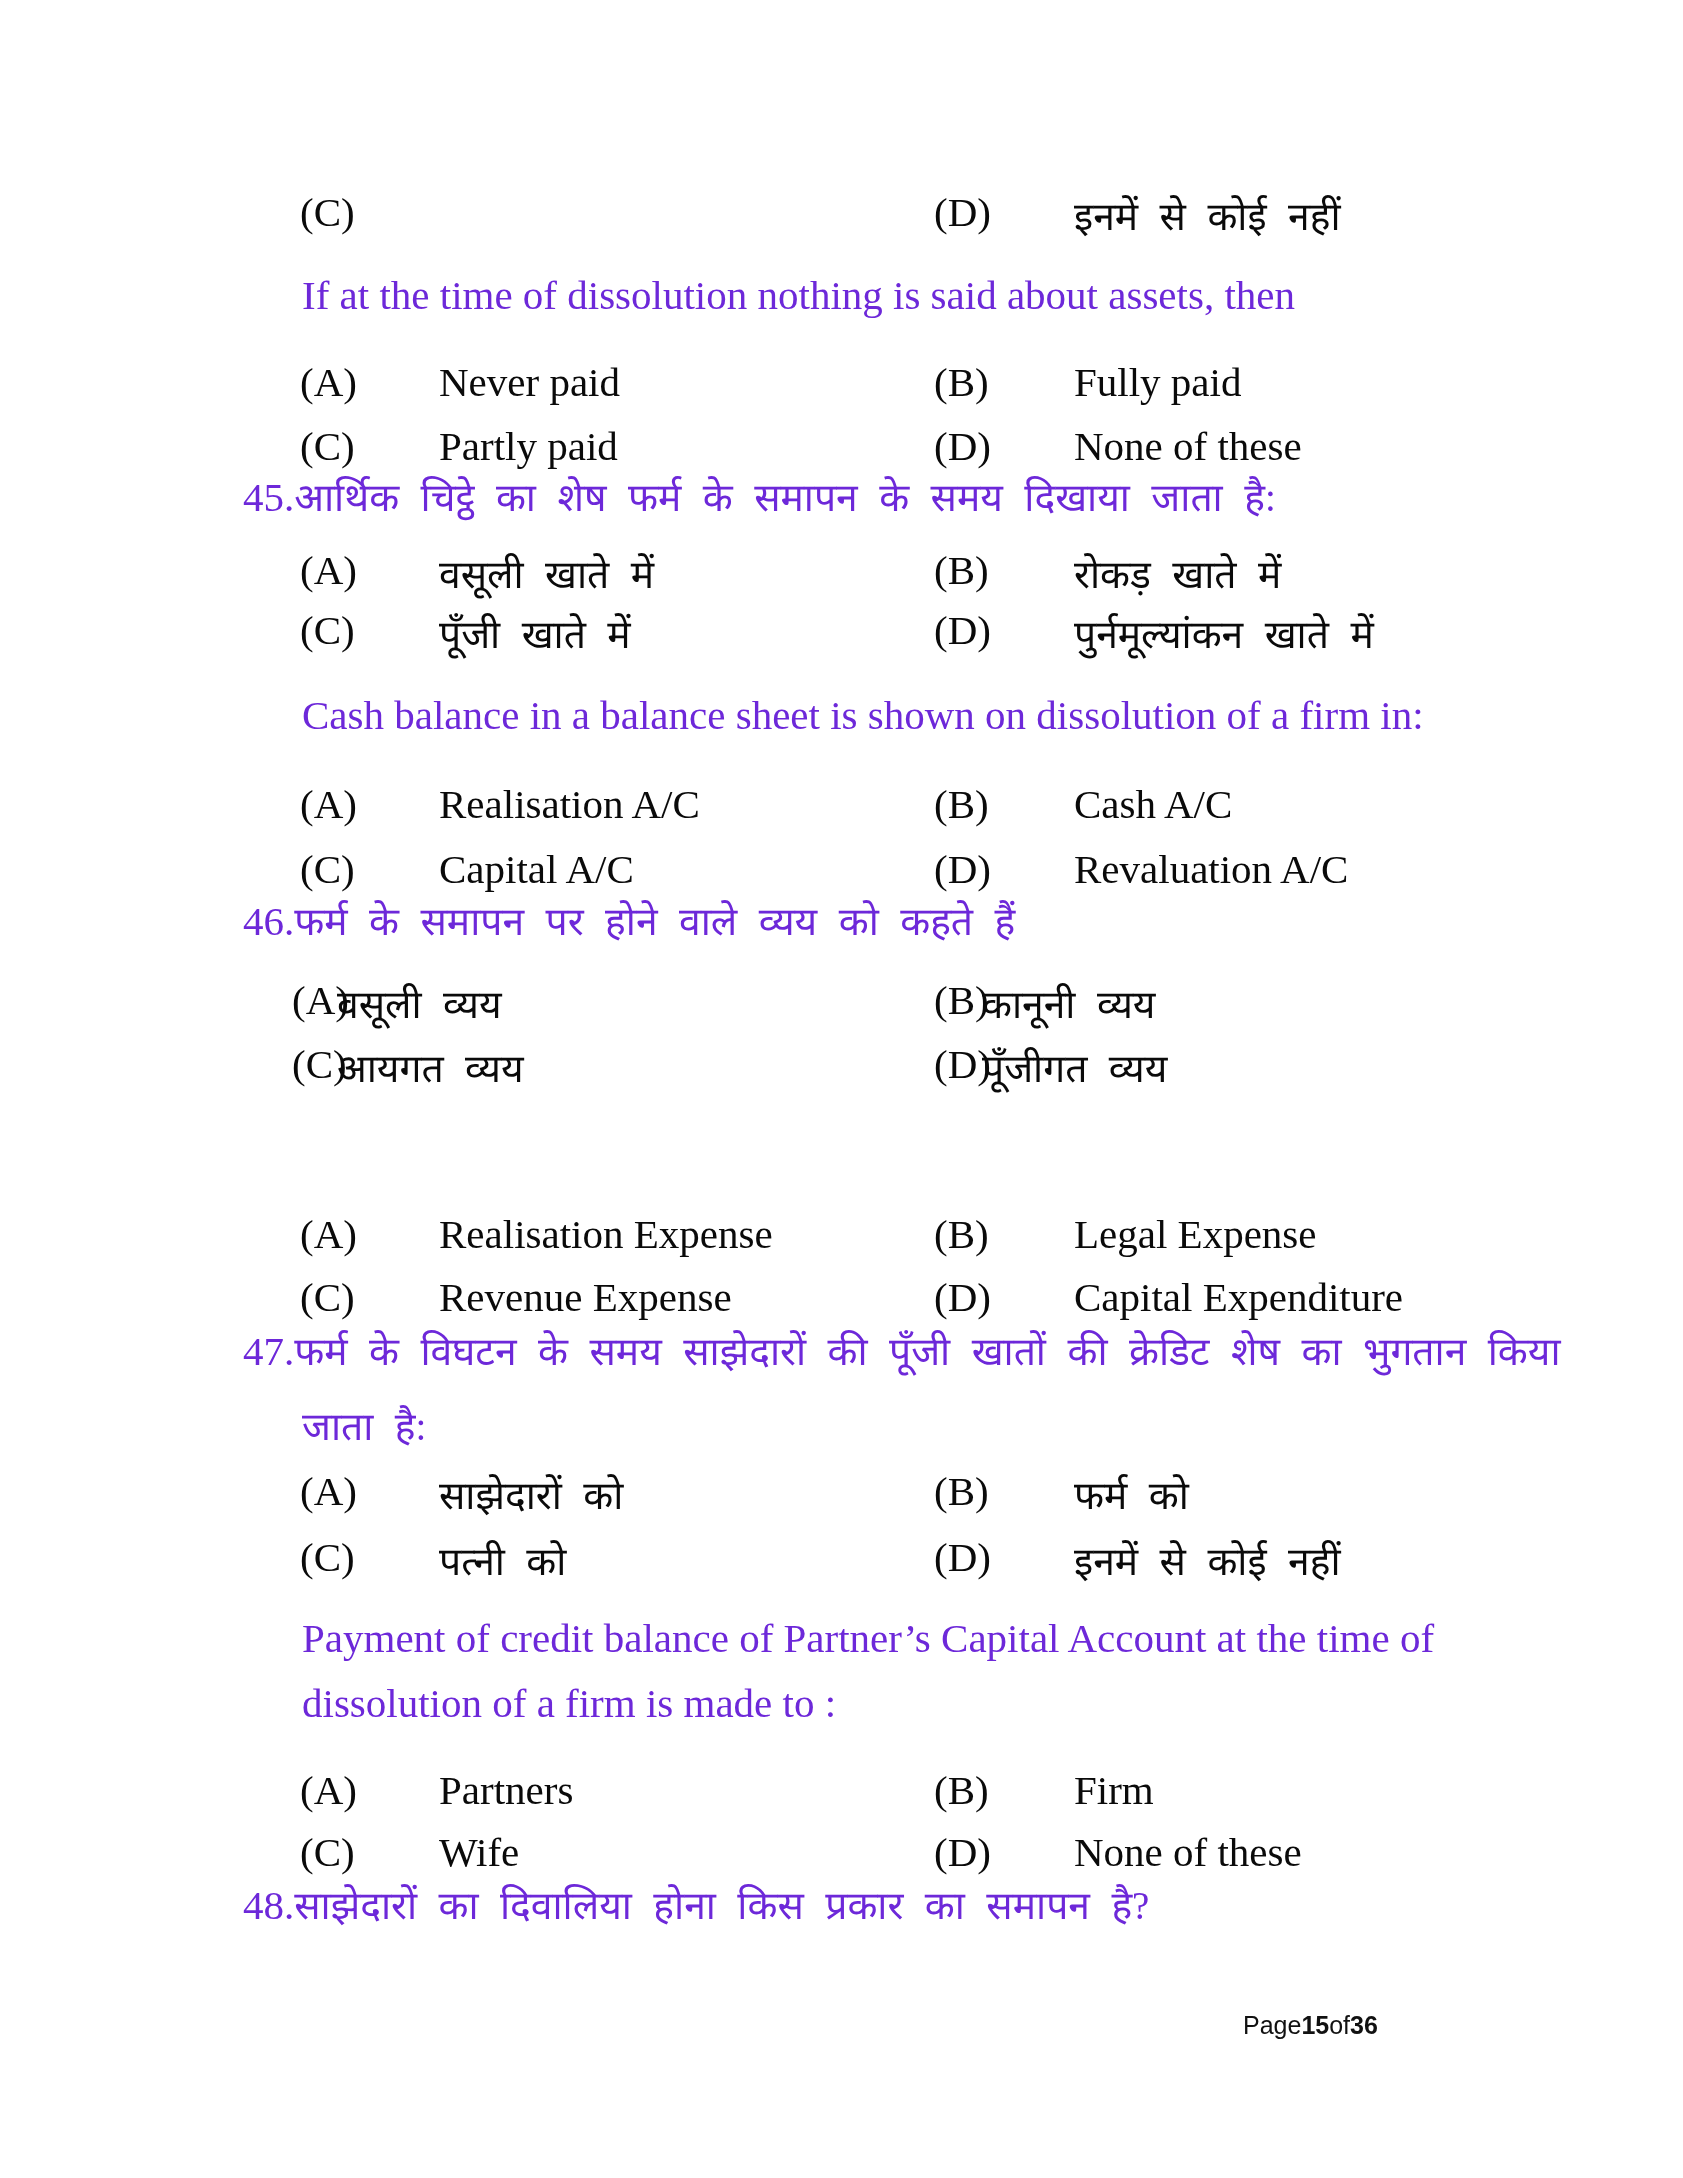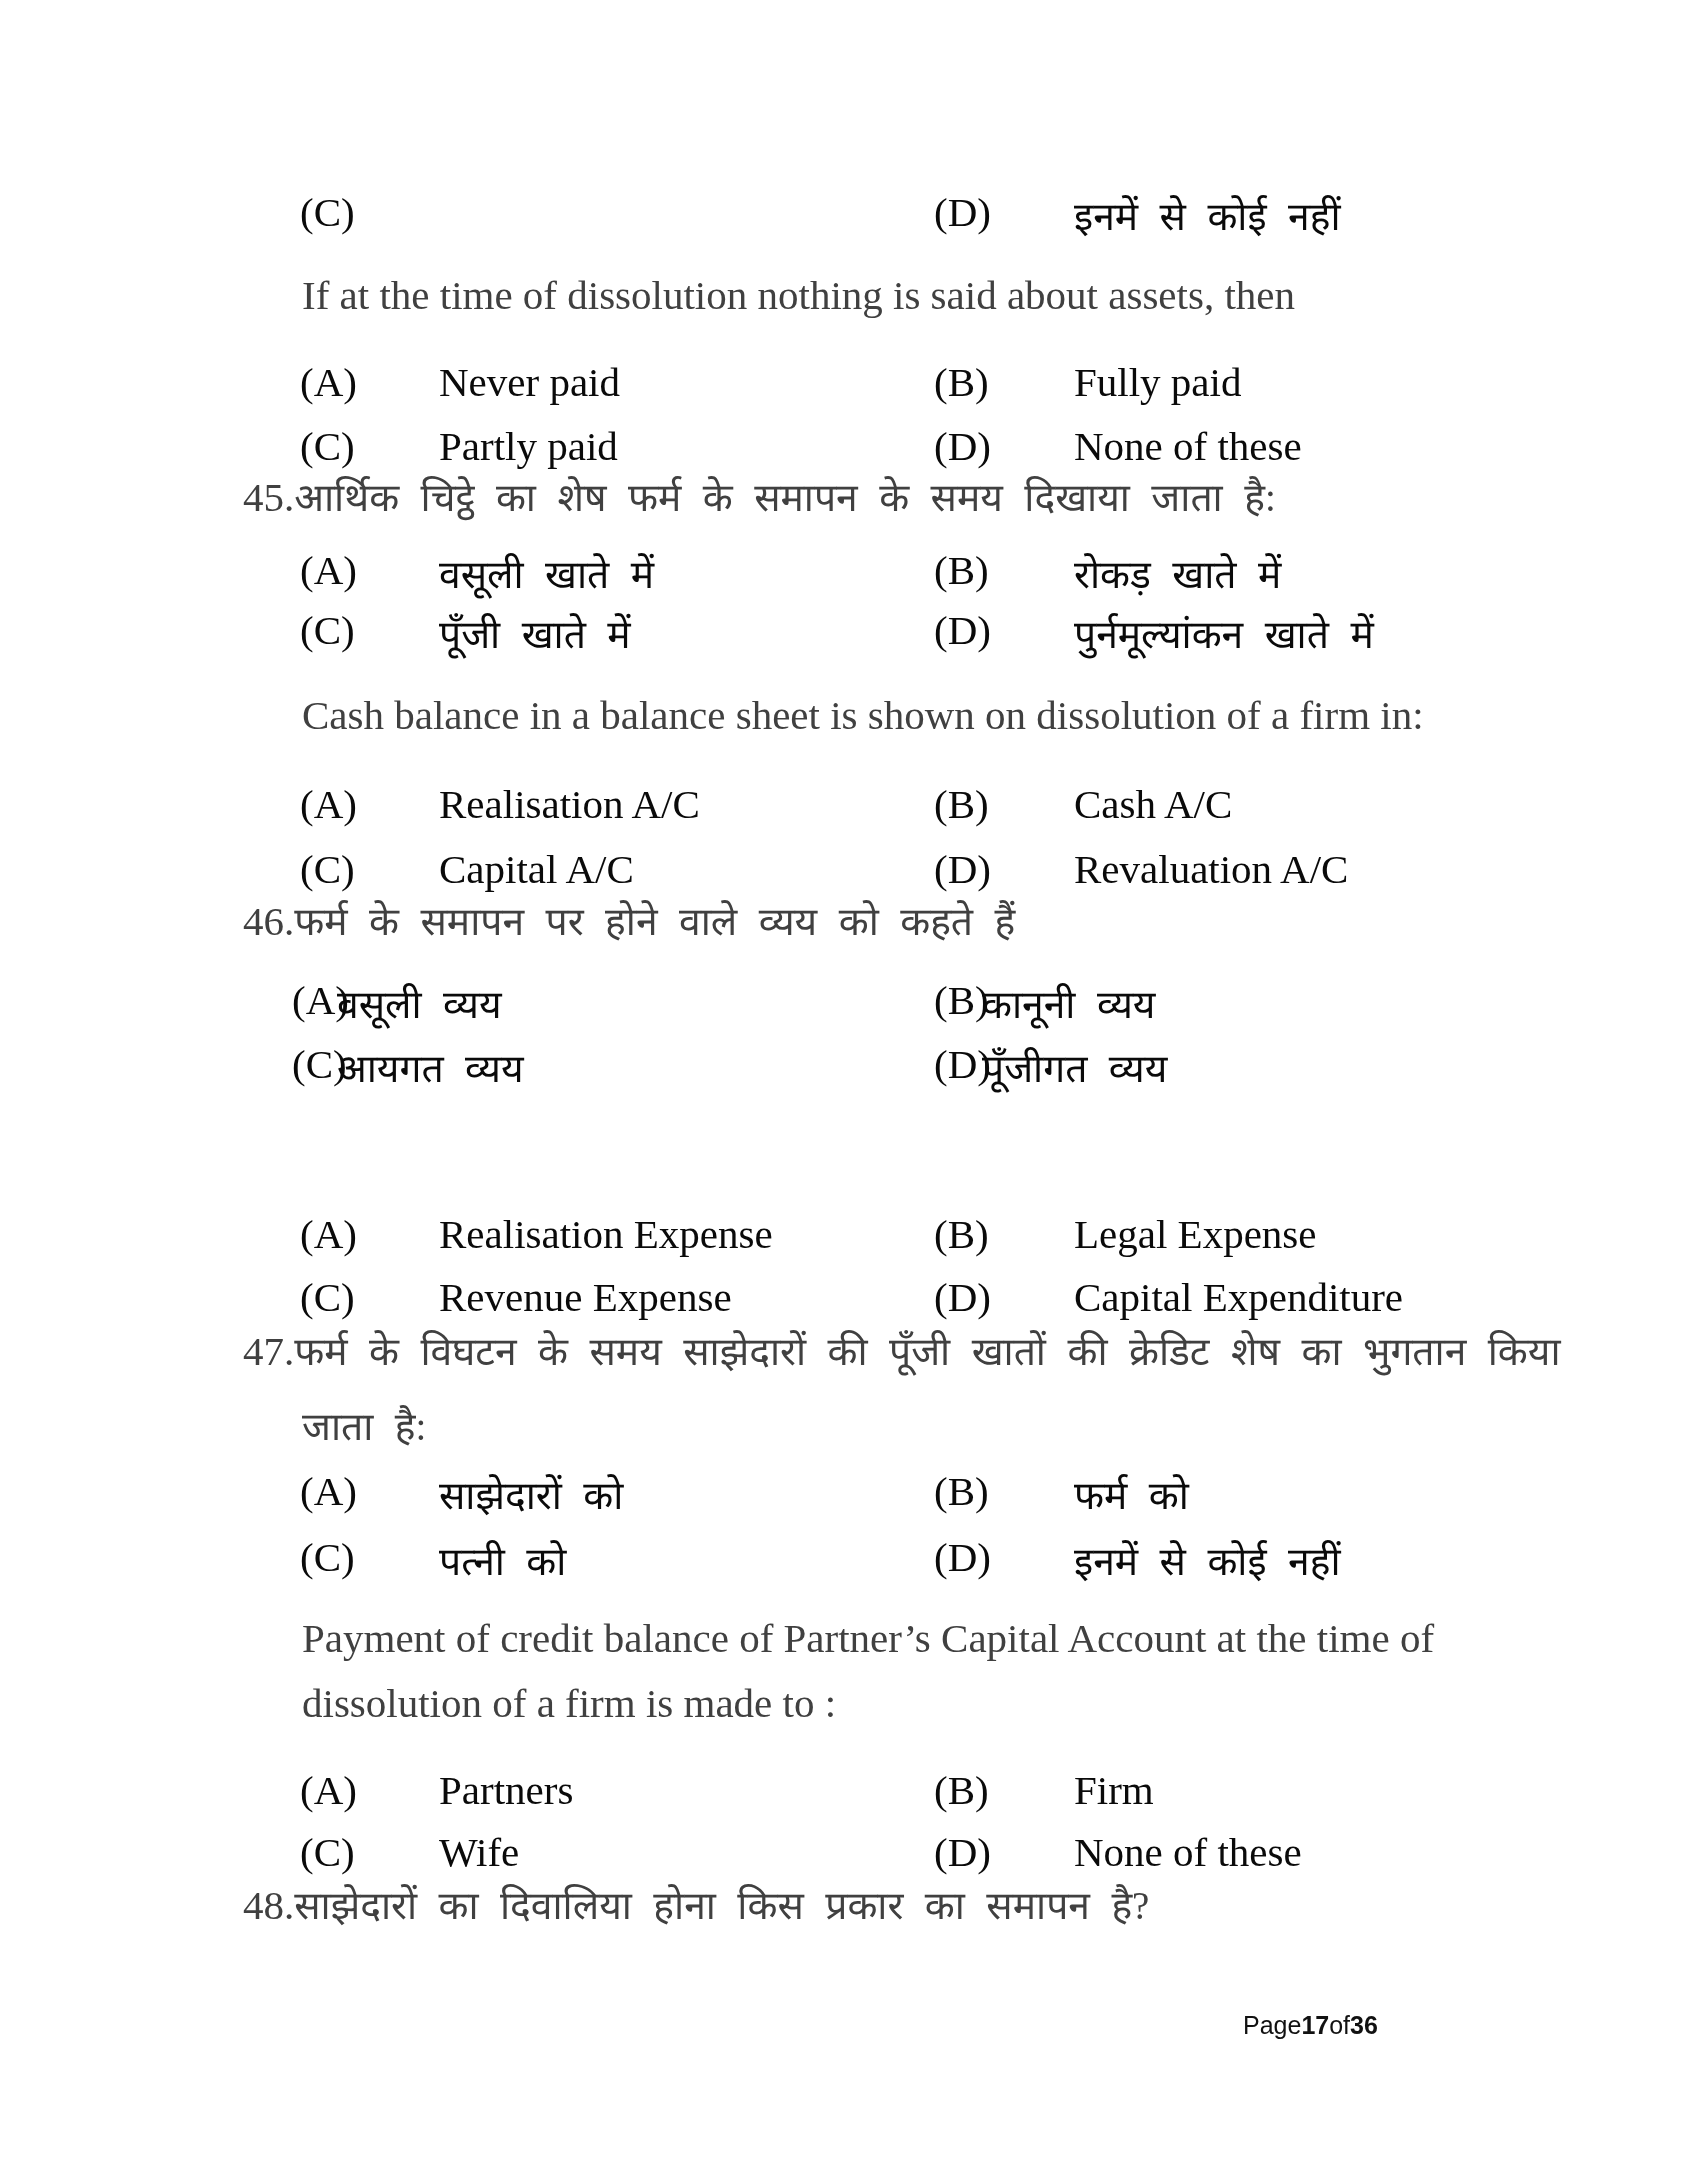--- a/index.html
+++ b/index.html
@@ -10,21 +10,21 @@
     background: #ffffff;
     color: #0a0a0a;
     font-family: "Liberation Serif", serif;
     overflow: hidden;
   }
   .line {
     position: absolute;
     font-size: 41px;
     line-height: 1.1;
     white-space: nowrap;
-    color: #404040;
+    color: #6d28d9;
   }
   .hi { font-size: 39px; word-spacing: 0.30em; }
   .row { position: absolute; left: 0; top: 0; width: 100%; height: 51px; }
   .row span { position: absolute; font-size: 41px; white-space: nowrap; }
   .row span.hi { font-size: 39px; }
   
   .l1 { left: 300px; }   
   .t1 { left: 439px; }   
   .l2 { left: 934px; }   
   .t2 { left: 1074px; }  
@@ -161,19 +161,19 @@
     <span class="l2">(D)</span>
     <span class="t2">None of these</span>
   </div>
 
   <div class="line qline" style="top:1883px">
     <span class="qnum">48.</span><span class="hi">साझेदारों का दिवालिया होना किस प्रकार का समापन है?</span>
   </div>
 
   <div class="footer">
     <span>Page</span>
-    <span class="bold">17</span>
+    <span class="bold">15</span>
     <span>of</span>
     <span class="bold">36</span>
   </div>
 
 </div>
 
 
 </body></html>

